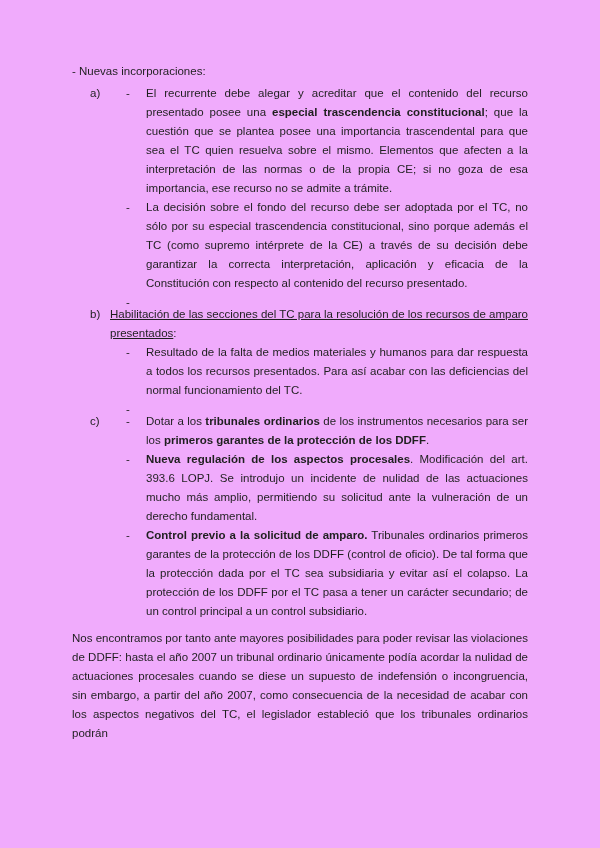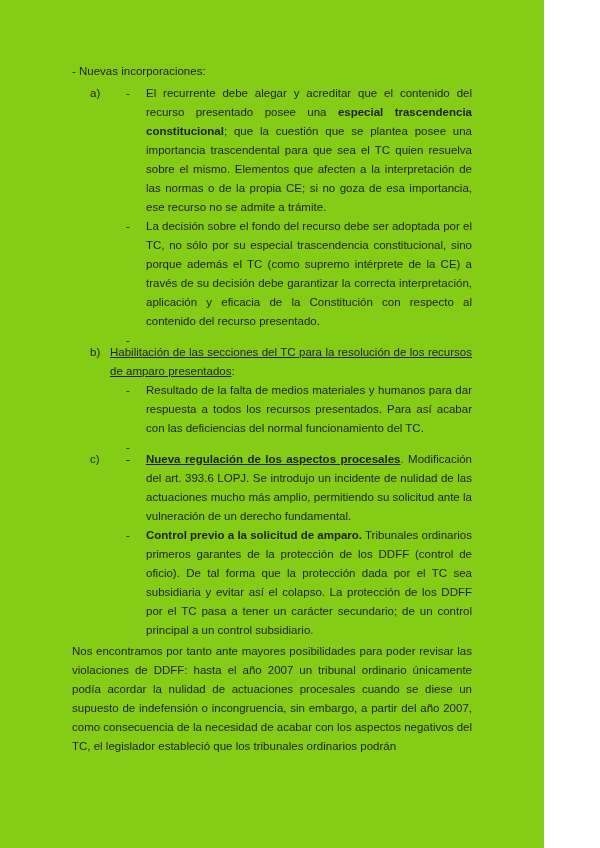--- a/index.html
+++ b/index.html
@@ -2,23 +2,23 @@
 <html><head>
 <meta charset="utf-8">
 <style>
   html, body {
     margin: 0;
     padding: 0;
     background: #ffffff;
   }
   .page {
     position: relative;
-    width: 544px;
+    width: 600px;
     height: 848px;
-    background: #84cc16;
+    background: #f0abfc;
     box-sizing: border-box;
     padding: 62px 72px 0 72px;
     font-family: "Liberation Sans", sans-serif;
     font-size: 11.5px;
     line-height: 19px;
     color: #1f1f1f;
     overflow: hidden;
   }
   .intro-line {
     text-align: left;
@@ -43,21 +43,21 @@
     position: relative;
     padding-left: 74px;
     text-align: justify;
   }
   .bullet-marker {
     position: absolute;
     left: 54px;
     top: 0;
   }
   .closing {
-    margin-top: 2px;
+    margin-top: 8px;
     text-align: justify;
   }
 </style>
 </head>
 <body>
 
 <div class="page">
 
   <div class="intro-line">- Nuevas incorporaciones:</div>
 
@@ -91,24 +91,25 @@
       <span class="bullet-marker">-</span>
     </div>
   </div>
 
   <div class="section">
     <div class="heading-line">
       <span class="section-marker">c)</span>
     </div>
     <div class="bullet">
       <span class="bullet-marker">-</span>
+      <span class="bullet-text"><span>Dotar a los </span><span style="font-weight: bold;">tribunales ordinarios</span><span> de los instrumentos necesarios para ser los </span><span style="font-weight: bold;">primeros garantes de la protección de los DDFF</span><span>.</span></span>
     </div>
     <div class="bullet">
       <span class="bullet-marker">-</span>
-      <span class="bullet-text"><span style="font-weight: bold; text-decoration: underline;">Nueva regulación de los aspectos procesales</span><span>. Modificación del art. 393.6 LOPJ. Se introdujo un incidente de nulidad de las actuaciones mucho más amplio, permitiendo su solicitud ante la vulneración de un derecho fundamental.</span></span>
+      <span class="bullet-text"><span style="font-weight: bold;">Nueva regulación de los aspectos procesales</span><span>. Modificación del art. 393.6 LOPJ. Se introdujo un incidente de nulidad de las actuaciones mucho más amplio, permitiendo su solicitud ante la vulneración de un derecho fundamental.</span></span>
     </div>
     <div class="bullet">
       <span class="bullet-marker">-</span>
       <span class="bullet-text"><span style="font-weight: bold;">Control previo a la solicitud de amparo.</span><span> Tribunales ordinarios primeros garantes de la protección de los DDFF (control de oficio). De tal forma que la protección dada por el TC sea subsidiaria y evitar así el colapso. La protección de los DDFF por el TC pasa a tener un carácter secundario; de un control principal a un control subsidiario.</span></span>
     </div>
   </div>
 
   <div class="closing">Nos encontramos por tanto ante mayores posibilidades para poder revisar las violaciones de DDFF: hasta el año 2007 un tribunal ordinario únicamente podía acordar la nulidad de actuaciones procesales cuando se diese un supuesto de indefensión o incongruencia, sin embargo, a partir del año 2007, como consecuencia de la necesidad de acabar con los aspectos negativos del TC, el legislador estableció que los tribunales ordinarios podrán</div>
 
 </div>

